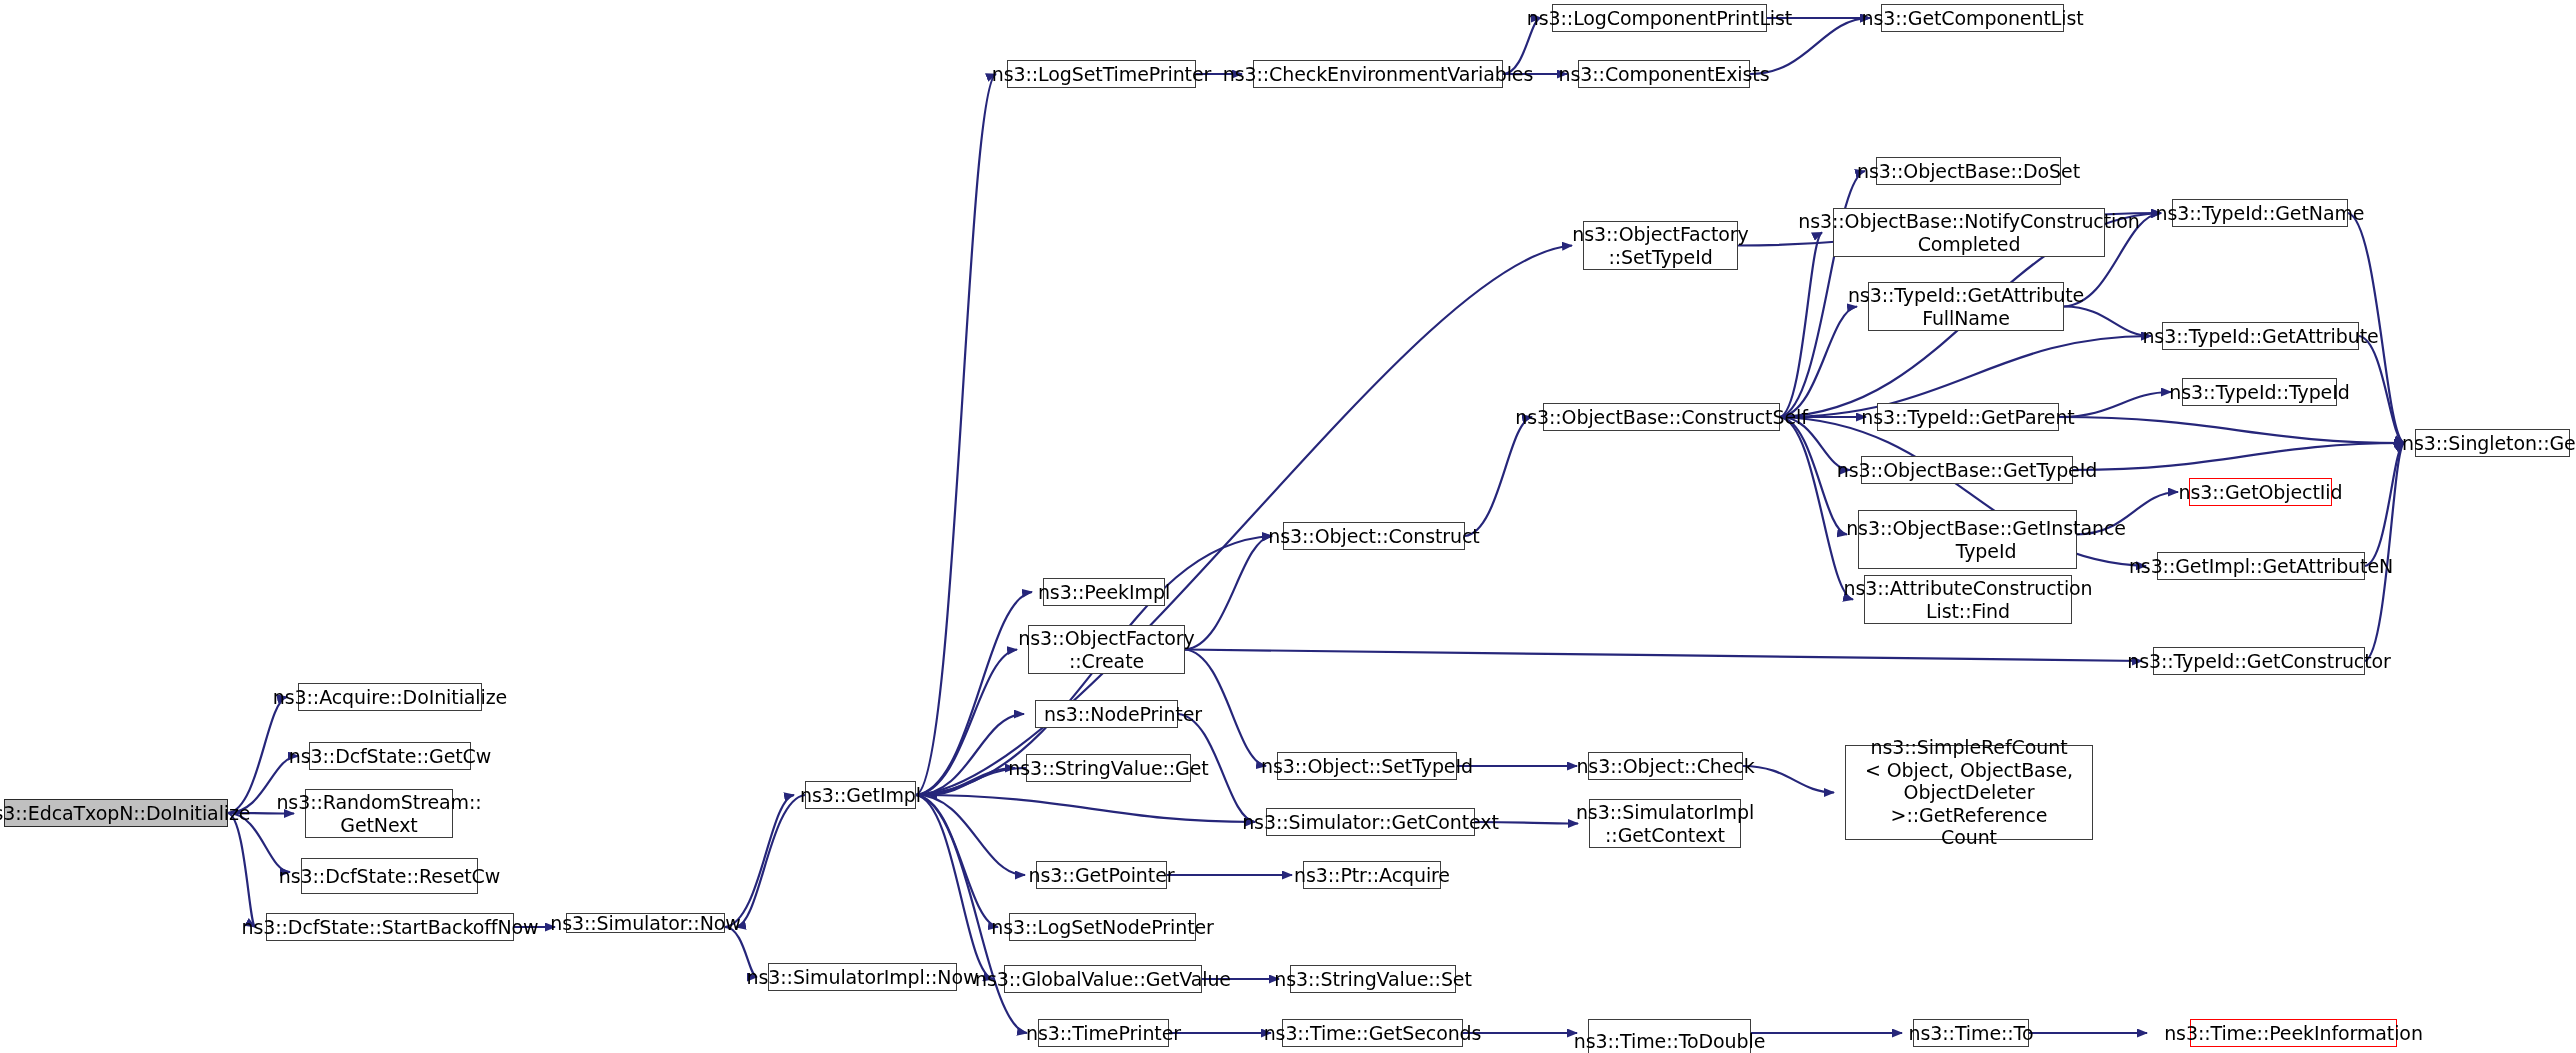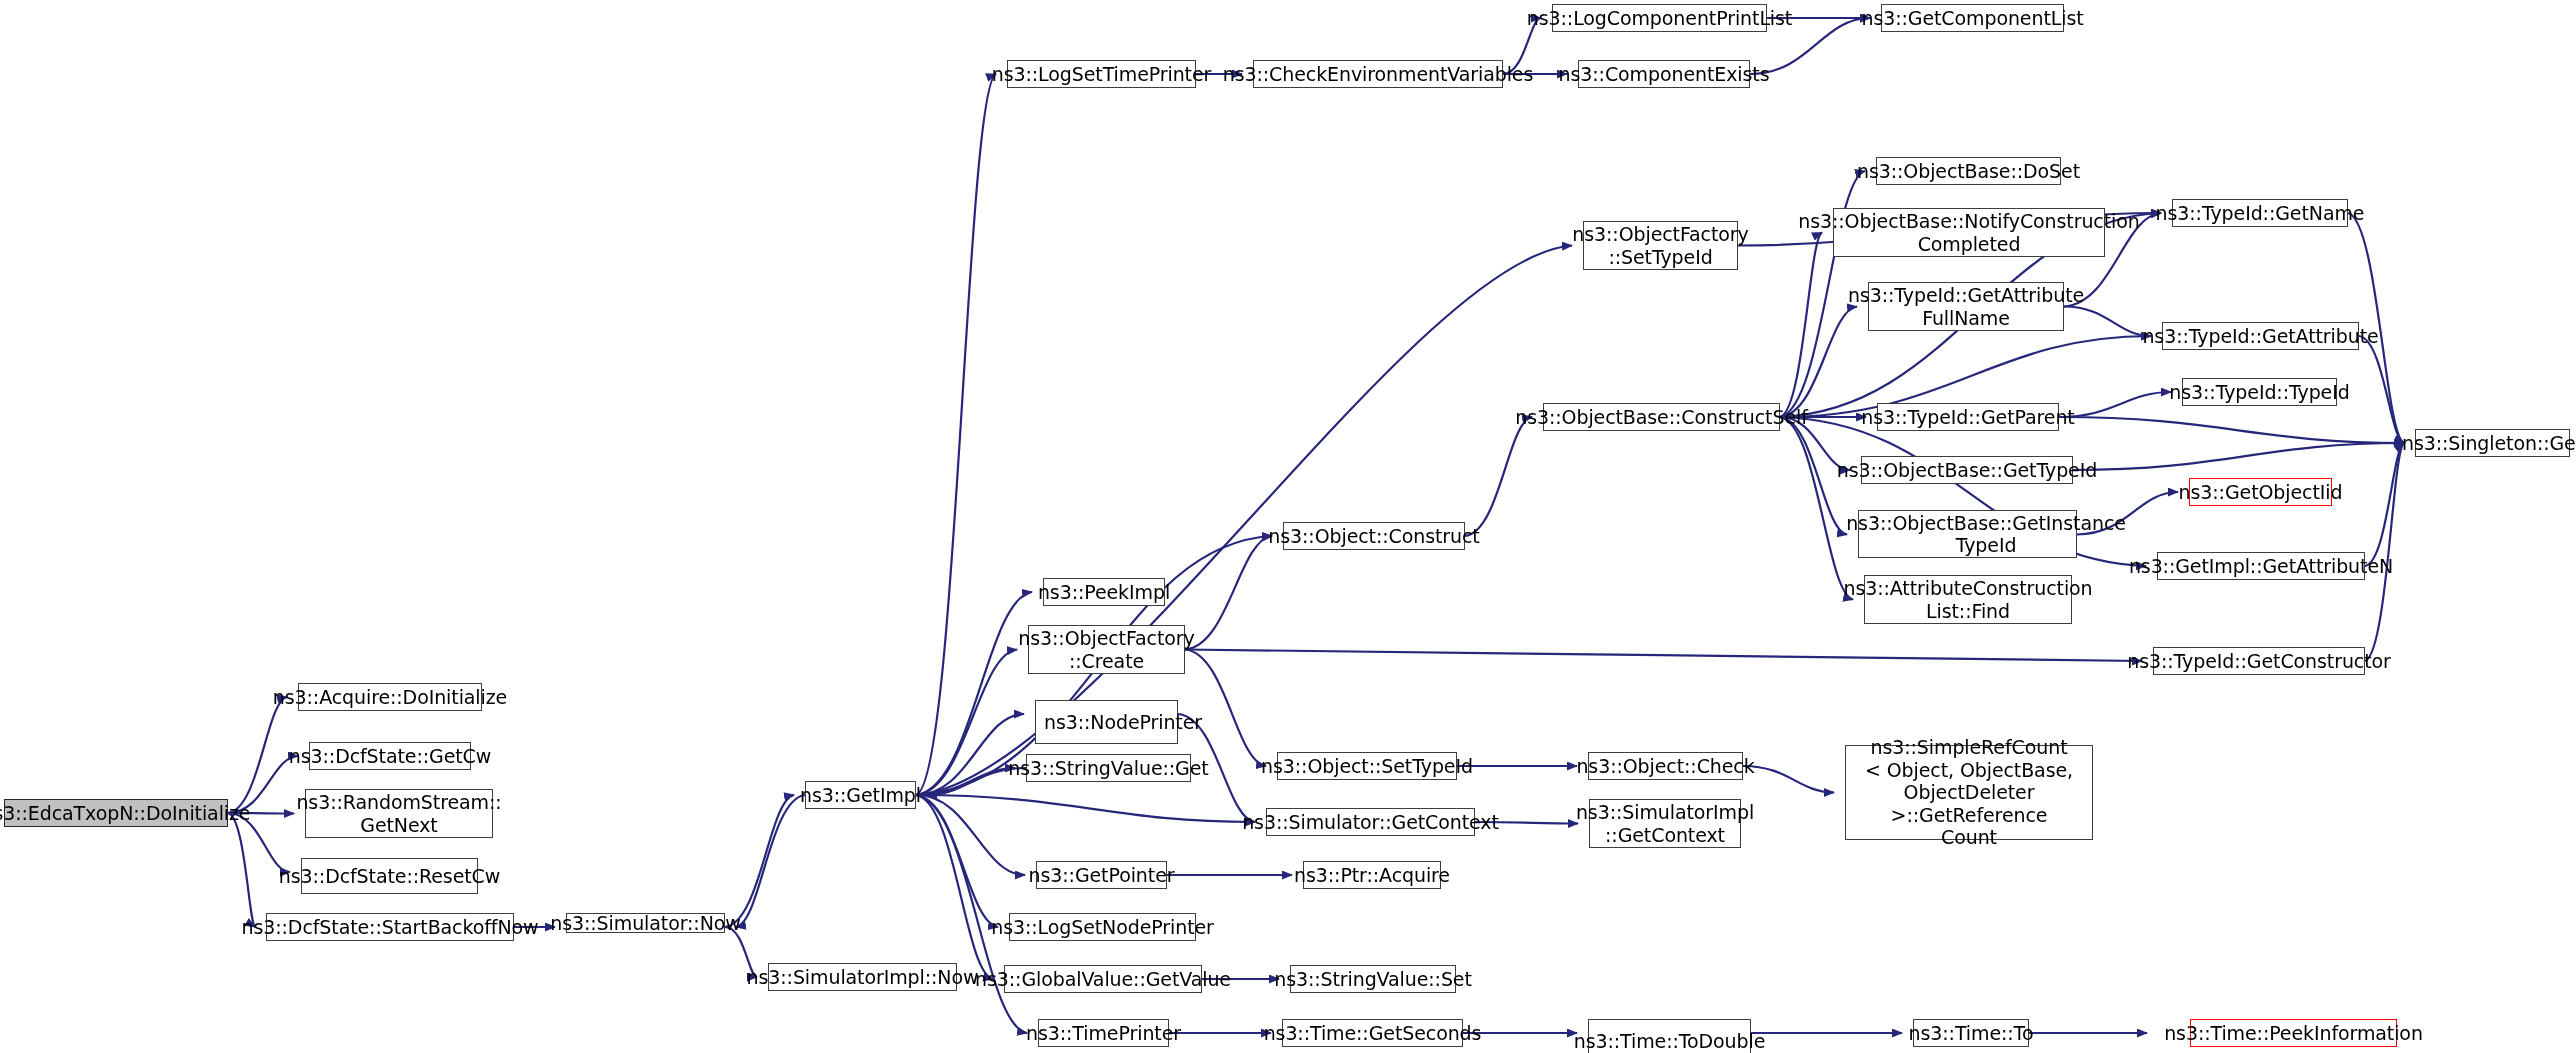--- a/index.html
+++ b/index.html
@@ -105,21 +105,21 @@
         <path d="M1743,766 C1788.9,766 1799.1,792.5 1834,792.5" fill="none" stroke="#26267a" stroke-width="2.2" marker-end="url(#ah)"></path>
         <path d="M1463,1033 C1519.25,1033 1531.75,1033 1577,1033" fill="none" stroke="#26267a" stroke-width="2.2" marker-end="url(#ah)"></path>
         <path d="M1751,1033 C1823.9,1033 1840.1,1033 1902,1033" fill="none" stroke="#26267a" stroke-width="2.2" marker-end="url(#ah)"></path>
         <path d="M2029,1033 C2087.05,1033 2099.95,1033 2147,1033" fill="none" stroke="#26267a" stroke-width="2.2" marker-end="url(#ah)"></path>
       </g>
   </svg>
   <div id="nodes">
       <div class="node root" style="left: 4px; top: 799px; width: 224px; height: 28px;">ns3::EdcaTxopN::DoInitialize</div>
       <div class="node" style="left: 298px; top: 683px; width: 184px; height: 28px;">ns3::Acquire::DoInitialize</div>
       <div class="node" style="left: 309px; top: 742px; width: 162px; height: 28px;">ns3::DcfState::GetCw</div>
-      <div class="node" style="left: 305px; top: 789px; width: 188px; height: 49px;">ns3::RandomStream::
+      <div class="node" style="left: 305px; top: 789px; width: 148px; height: 49px;">ns3::RandomStream::
 GetNext</div>
       <div class="node" style="left: 301px; top: 858px; width: 177px; height: 36px;">ns3::DcfState::ResetCw</div>
       <div class="node" style="left: 266px; top: 913px; width: 248px; height: 28px;">ns3::DcfState::StartBackoffNow</div>
       <div class="node" style="left: 566px; top: 913px; width: 159px; height: 20px;">ns3::Simulator::Now</div>
       <div class="node" style="left: 768px; top: 963px; width: 189px; height: 28px;">ns3::SimulatorImpl::Now</div>
       <div class="node" style="left: 805px; top: 781px; width: 111px; height: 28px;">ns3::GetImpl</div>
       <div class="node" style="left: 1007px; top: 60px; width: 189px; height: 28px;">ns3::LogSetTimePrinter</div>
       <div class="node" style="left: 1253px; top: 60px; width: 250px; height: 28px;">ns3::CheckEnvironmentVariables</div>
       <div class="node" style="left: 1552px; top: 4px; width: 215px; height: 28px;">ns3::LogComponentPrintList</div>
       <div class="node" style="left: 1578px; top: 60px; width: 172px; height: 28px;">ns3::ComponentExists</div>
@@ -127,36 +127,36 @@
       <div class="node" style="left: 1583px; top: 221px; width: 155px; height: 49px;">ns3::ObjectFactory
 ::SetTypeId</div>
       <div class="node" style="left: 1876px; top: 157px; width: 185px; height: 28px;">ns3::ObjectBase::DoSet</div>
       <div class="node" style="left: 1833px; top: 208px; width: 272px; height: 49px;">ns3::ObjectBase::NotifyConstruction
 Completed</div>
       <div class="node" style="left: 1868px; top: 282px; width: 196px; height: 49px;">ns3::TypeId::GetAttribute
 FullName</div>
       <div class="node" style="left: 1543px; top: 403px; width: 237px; height: 28px;">ns3::ObjectBase::ConstructSelf</div>
       <div class="node" style="left: 1877px; top: 403px; width: 182px; height: 28px;">ns3::TypeId::GetParent</div>
       <div class="node" style="left: 1861px; top: 456px; width: 212px; height: 28px;">ns3::ObjectBase::GetTypeId</div>
-      <div class="node" style="left: 1858px; top: 510px; width: 219px; height: 48px; padding-left: 41px;">ns3::ObjectBase::GetInstance
+      <div class="node" style="left: 1858px; top: 510px; width: 219px; height: 59px; padding-left: 41px;">ns3::ObjectBase::GetInstance
 TypeId</div>
       <div class="node" style="left: 1864px; top: 575px; width: 208px; height: 49px;">ns3::AttributeConstruction
 List::Find</div>
       <div class="node" style="left: 2172px; top: 199px; width: 176px; height: 28px;">ns3::TypeId::GetName</div>
       <div class="node" style="left: 2162px; top: 322px; width: 197px; height: 28px;">ns3::TypeId::GetAttribute</div>
       <div class="node" style="left: 2182px; top: 378px; width: 155px; height: 28px;">ns3::TypeId::TypeId</div>
       <div class="node missing" style="left: 2189px; top: 478px; width: 143px; height: 28px;">ns3::GetObjectIid</div>
       <div class="node" style="left: 2157px; top: 552px; width: 208px; height: 28px;">ns3::GetImpl::GetAttributeN</div>
       <div class="node" style="left: 2153px; top: 647px; width: 212px; height: 28px;">ns3::TypeId::GetConstructor</div>
       <div class="node" style="left: 2415px; top: 429px; width: 155px; height: 28px;">ns3::Singleton::Get</div>
       <div class="node" style="left: 1283px; top: 522px; width: 182px; height: 28px;">ns3::Object::Construct</div>
       <div class="node" style="left: 1043px; top: 578px; width: 122px; height: 28px;">ns3::PeekImpl</div>
       <div class="node" style="left: 1028px; top: 625px; width: 157px; height: 49px;">ns3::ObjectFactory
 ::Create</div>
-      <div class="node" style="left: 1035px; top: 700px; width: 143px; height: 44px; padding-left: 37px;">ns3::NodePrinter</div>
+      <div class="node" style="left: 1035px; top: 700px; width: 143px; height: 28px; padding-left: 37px;">ns3::NodePrinter</div>
       <div class="node" style="left: 1026px; top: 754px; width: 165px; height: 28px;">ns3::StringValue::Get</div>
       <div class="node" style="left: 1036px; top: 861px; width: 131px; height: 28px;">ns3::GetPointer</div>
       <div class="node" style="left: 1009px; top: 913px; width: 187px; height: 28px;">ns3::LogSetNodePrinter</div>
       <div class="node" style="left: 1004px; top: 965px; width: 198px; height: 28px;">ns3::GlobalValue::GetValue</div>
       <div class="node" style="left: 1038px; top: 1019px; width: 131px; height: 28px;">ns3::TimePrinter</div>
       <div class="node" style="left: 1277px; top: 752px; width: 180px; height: 28px;">ns3::Object::SetTypeId</div>
       <div class="node" style="left: 1266px; top: 808px; width: 209px; height: 28px;">ns3::Simulator::GetContext</div>
       <div class="node" style="left: 1303px; top: 861px; width: 138px; height: 28px;">ns3::Ptr::Acquire</div>
       <div class="node" style="left: 1290px; top: 965px; width: 166px; height: 28px;">ns3::StringValue::Set</div>
       <div class="node" style="left: 1282px; top: 1019px; width: 181px; height: 28px;">ns3::Time::GetSeconds</div>

